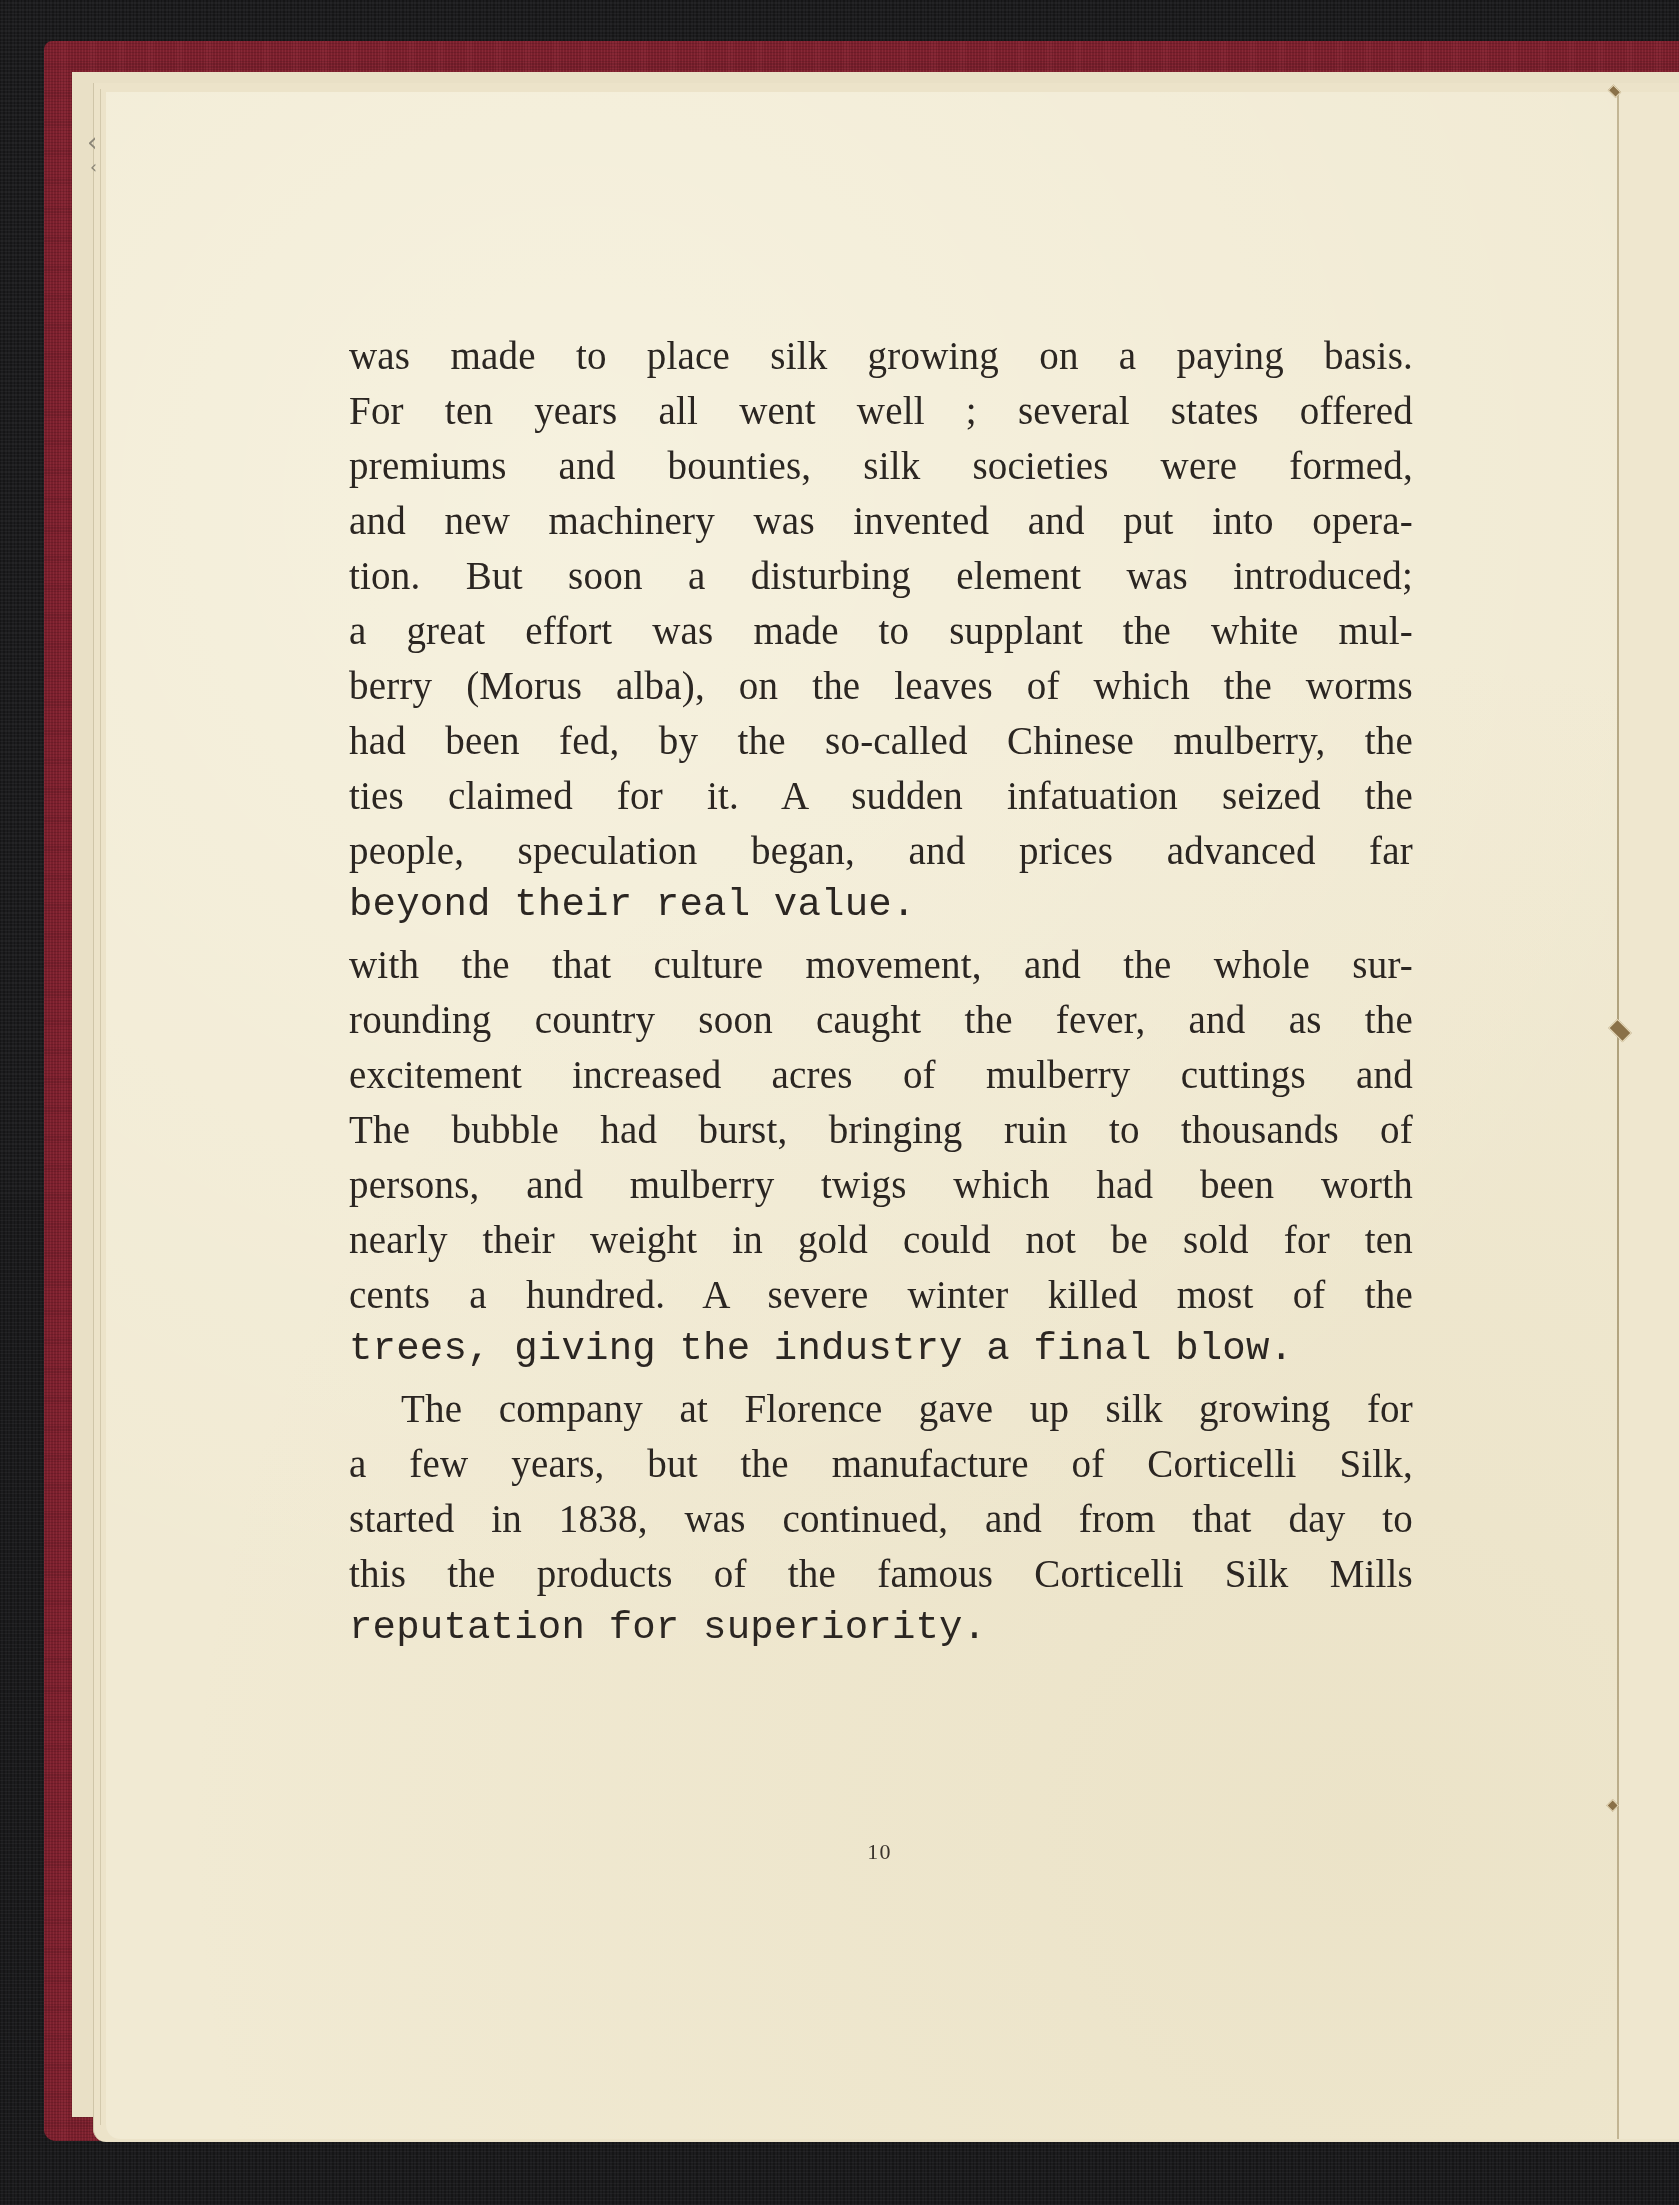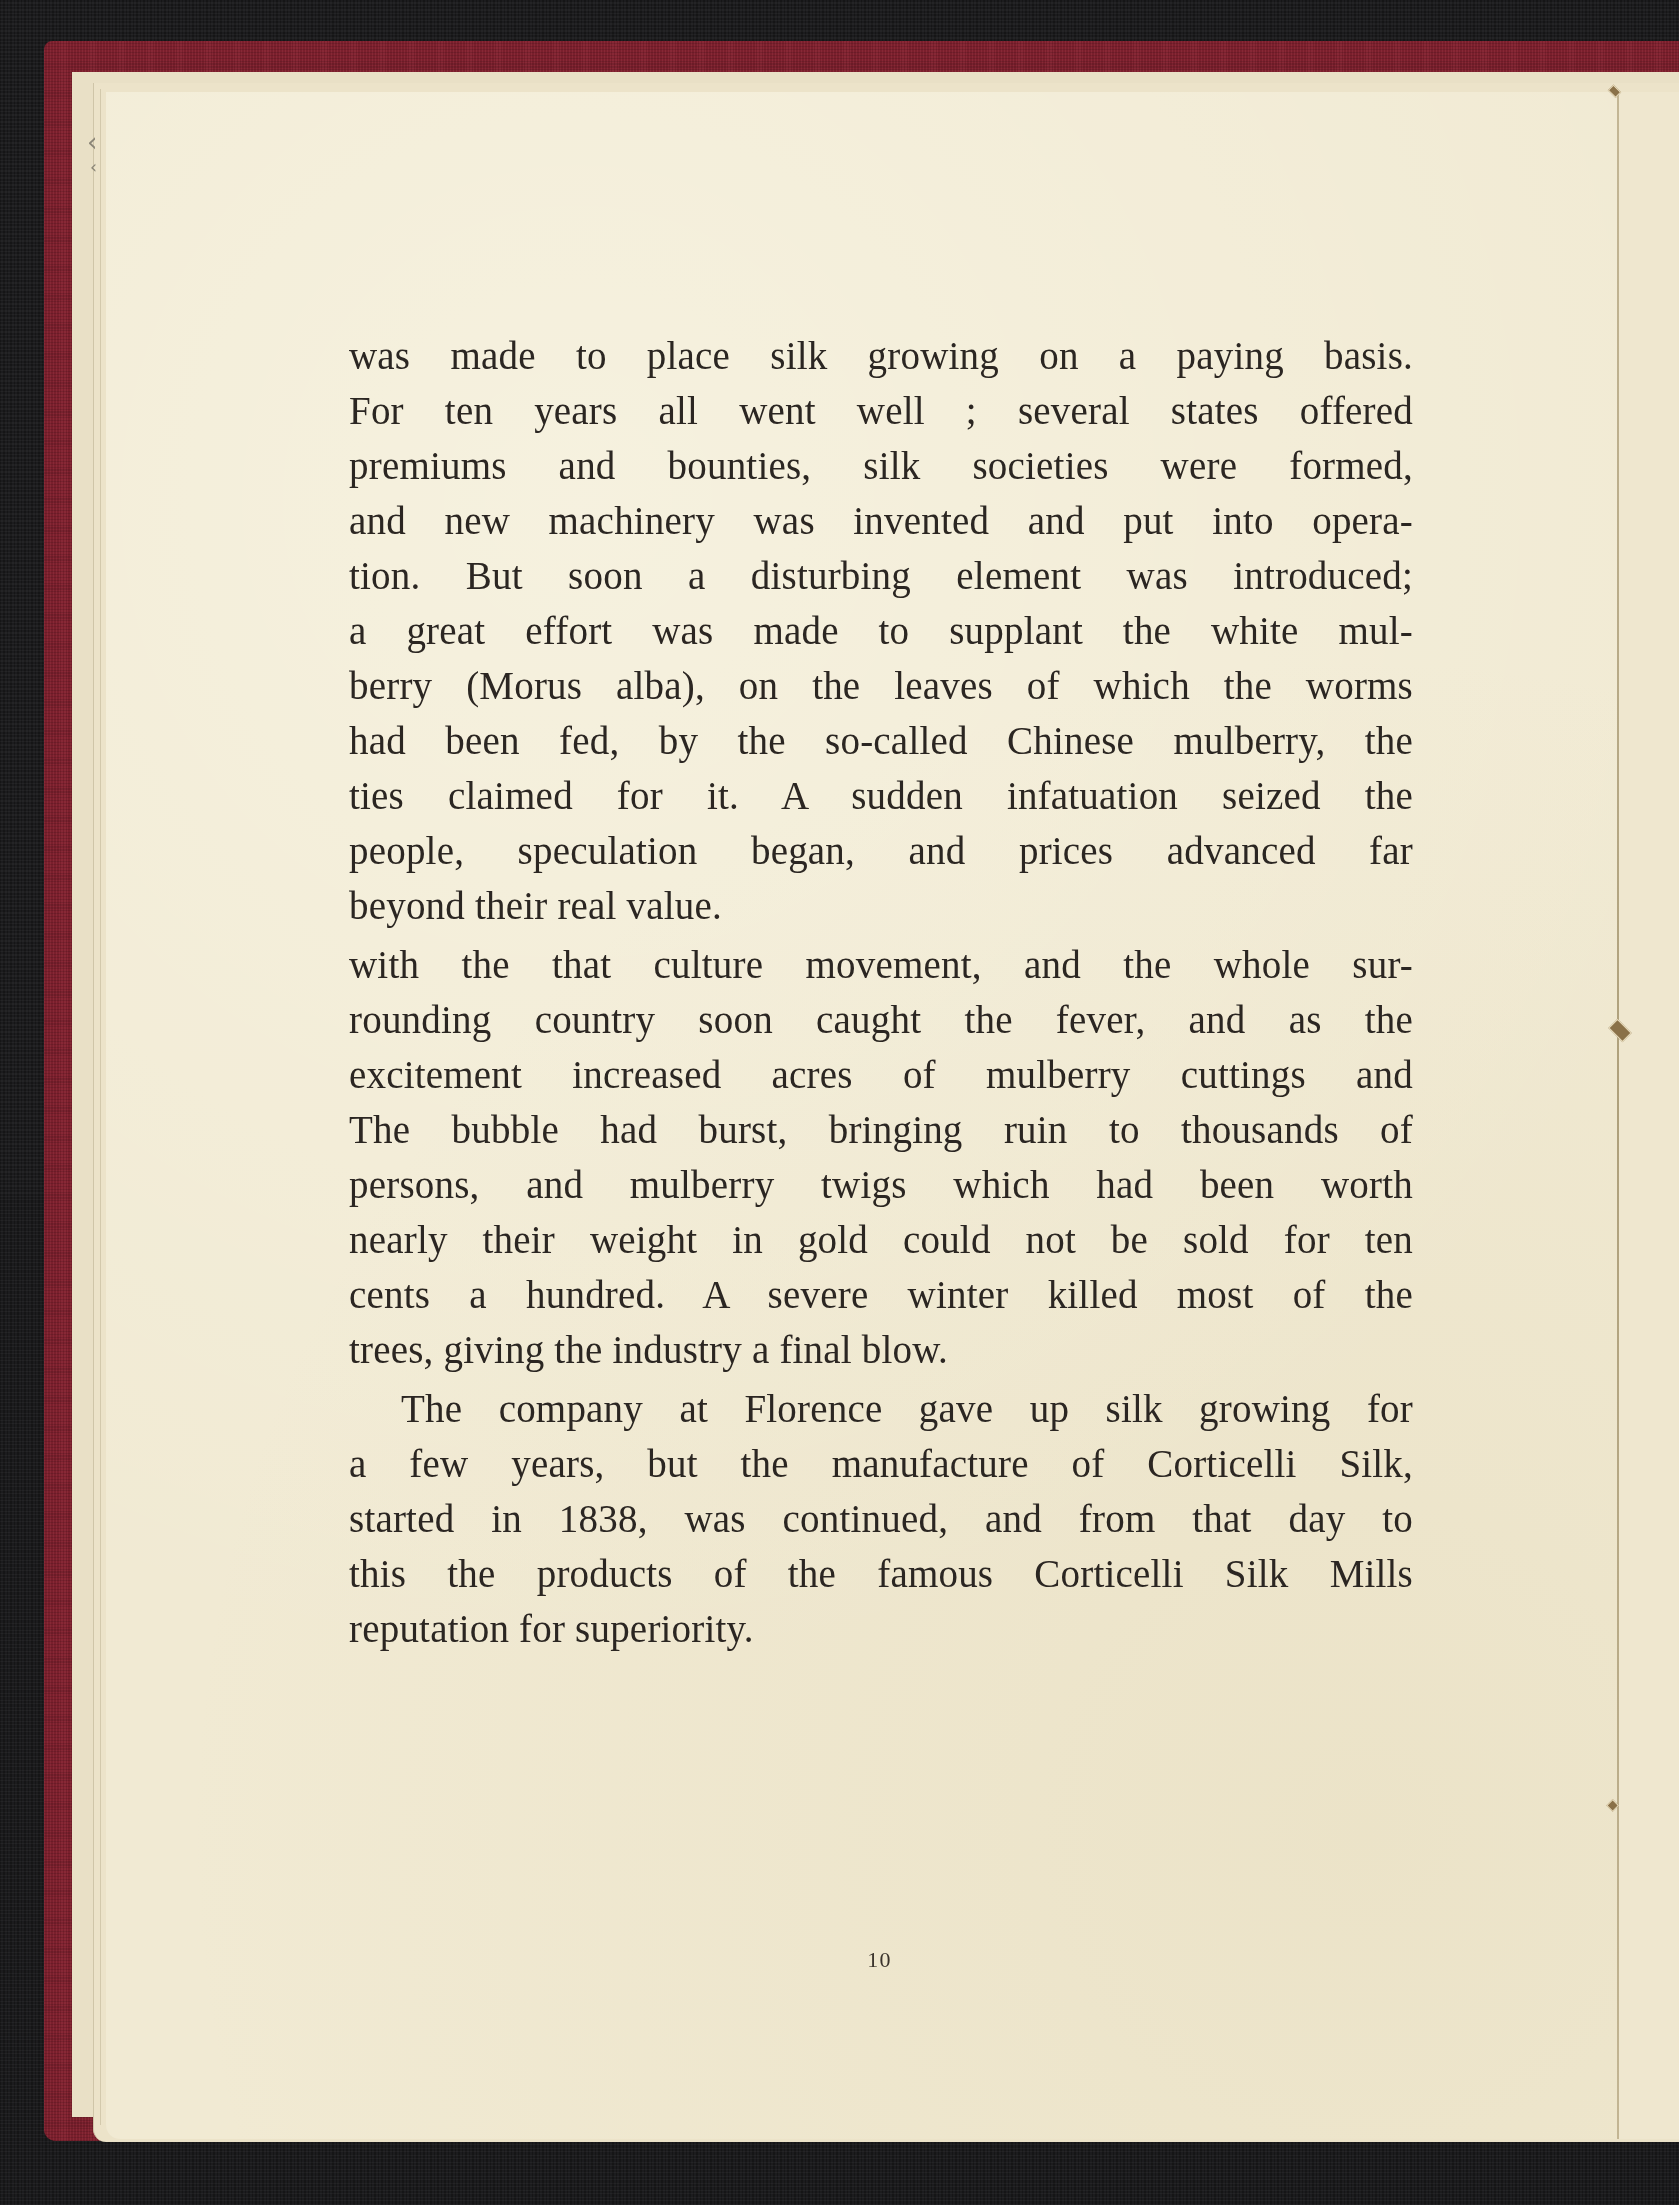--- a/index.html
+++ b/index.html
@@ -65,25 +65,25 @@
     color: #2b2622;
     font-size: 39px; line-height: 55px;
     letter-spacing: 0.2px;
   }
   .para { margin: 4px; text-align: justify; text-align-last: left; }
   .para + .para { margin-top: 0; }
   .line {
     display: block; white-space: nowrap;
     text-align: justify; text-align-last: justify;
   }
-  .line.last { text-align-last: left; }
+  .line.last { text-align-last: left; font-family: Liberation Mono, monospace; }
   .line.indent { padding-left: 52px; }
   .it { }
   .page-number {
-    position: absolute; left: 856px; top: 1947px; width: 47px; text-align: center;
+    position: absolute; left: 856px; top: 1839px; width: 47px; text-align: center;
     color: #3a332c; font-size: 22px; letter-spacing: 1.2px;
   }
   .pencil-mark {
     position: absolute; color: #8b8678; font-size: 26px; font-family: "DejaVu Sans", sans-serif;
   }
 </style>
 </head>
 <body>
 
 <div class="cover"></div>

